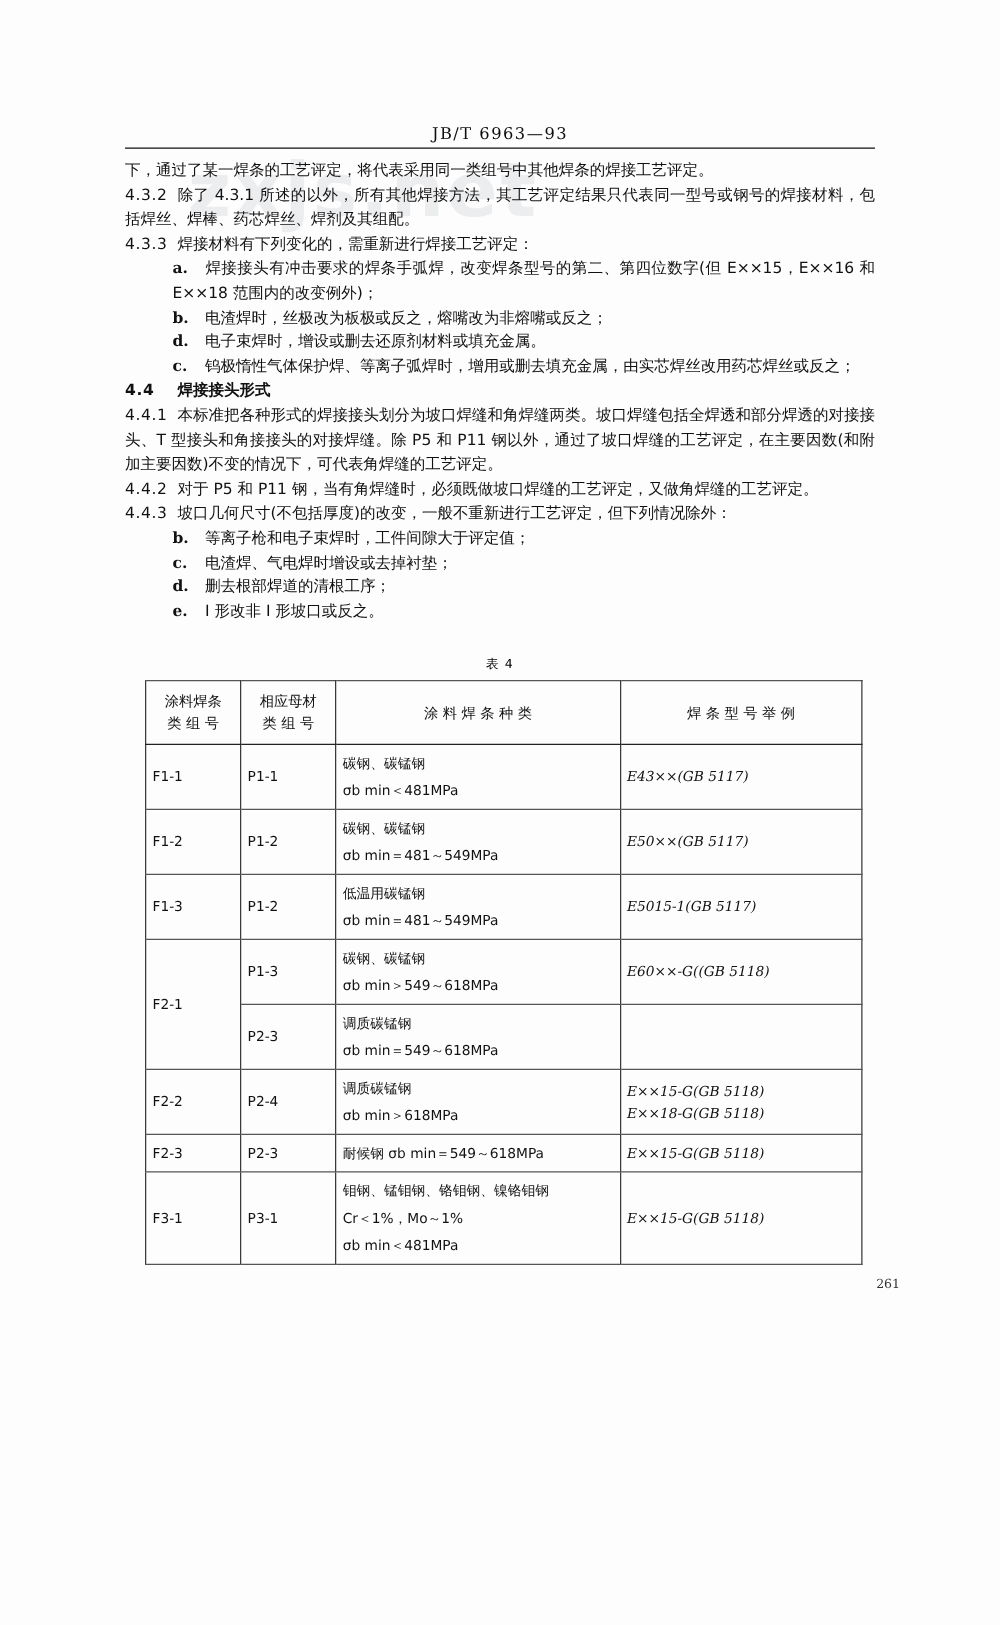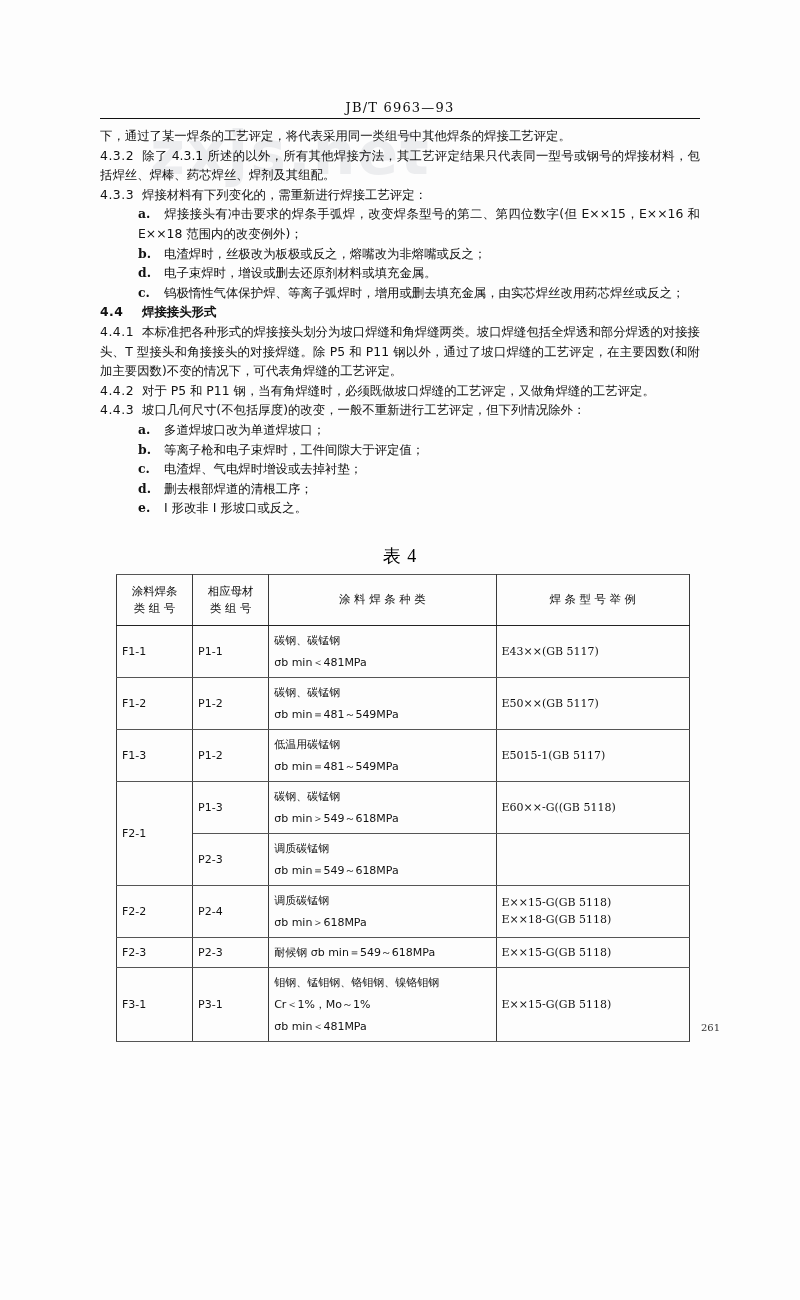--- a/index.html
+++ b/index.html
@@ -91,25 +91,24 @@
     font-weight: bold;
   }
   .lead {
     display: inline-block;
     min-width: 42px;
   }
 
   
   .table-caption {
     text-align: center;
-    font-size: 18px;
+    font-size: 10px;
     margin-top: 26px;
     margin-bottom: 6px;
     letter-spacing: 1px;
-    font-family: Liberation Serif, serif;
   }
   table.t4 {
     border-collapse: collapse;
     width: 574px;
     margin-left: 16px;
     font-size: 11px;
     color: #111;
   }
   table.t4 td, table.t4 th {
     border-left: 1px solid #3a3a3a;
@@ -144,21 +143,21 @@
 
   .page-number {
     position: absolute;
     right: 80px;
     top: 1022px;
     font-size: 10px;
     color: #333;
     font-family: "DejaVu Serif", serif;
     text-align: right;
   }
-  .ex { font-family: "DejaVu Serif", serif; }
+  .ex { font-family: "DejaVu Serif", serif; font-style: italic; }
 </style>
 </head>
 <body>
 
 <div class="page">
 
   <div class="watermark">zxjs.net</div>
 
   <div class="content">
 
@@ -199,23 +198,20 @@
       </div>
 
       <div class="para">
         <span class="num lead">4.4.2</span><span>对于 P5 和 P11 钢，当有角焊缝时，必须既做坡口焊缝的工艺评定，又做角焊缝的工艺评定。</span>
       </div>
 
       <div class="para">
         <span class="num lead">4.4.3</span><span>坡口几何尺寸(不包括厚度)的改变，一般不重新进行工艺评定，但下列情况除外：</span>
       </div>
 
-      <div class="para indent-a">
-        <span class="item-label">a.</span><span>多道焊坡口改为单道焊坡口；</span>
-      </div>
       <div class="para indent-a">
         <span class="item-label">b.</span><span>等离子枪和电子束焊时，工件间隙大于评定值；</span>
       </div>
       <div class="para indent-a">
         <span class="item-label">c.</span><span>电渣焊、气电焊时增设或去掉衬垫；</span>
       </div>
       <div class="para indent-a">
         <span class="item-label">d.</span><span>删去根部焊道的清根工序；</span>
       </div>
       <div class="para indent-a">

